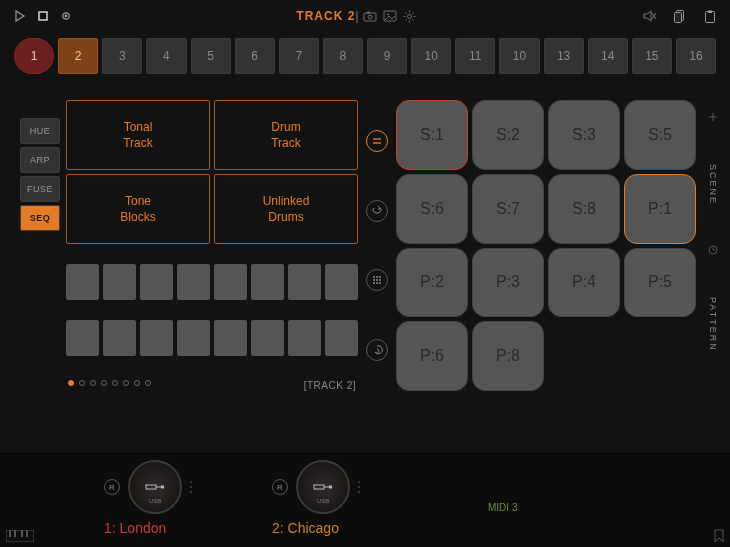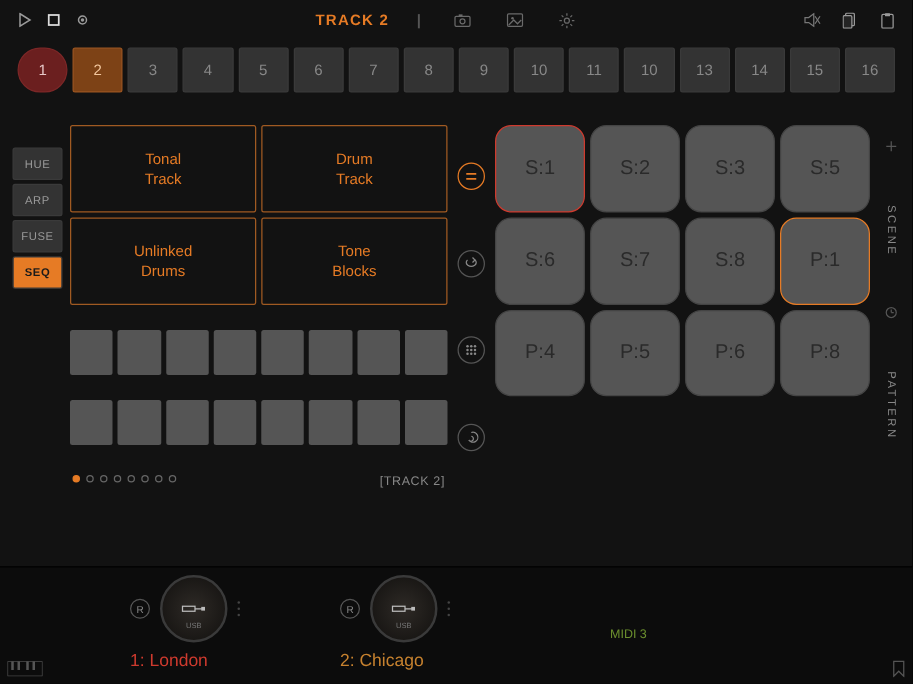--- a/index.html
+++ b/index.html
@@ -16,32 +16,32 @@
   --pad:#555;
 }
 *{box-sizing:border-box;font-family:"Helvetica Neue",Arial,sans-serif}
 html,body{margin:0;padding:0;background:#000;width:730px;height:547px;overflow:hidden}
 .app{width:730px;height:547px;background:var(--bg);position:relative;color:#9a9a9a;font-size:11px}
 
 
 .topbar{height:32px;display:flex;align-items:center;padding:0 10px;gap:8px}
 .tb-left{display:flex;gap:3px;align-items:center}
 .icon-btn{width:20px;height:20px;display:flex;align-items:center;justify-content:center;color:#9a9a9a;cursor:pointer}
-.title-zone{flex:1;display:flex;justify-content:center;align-items:center;gap:22px;color:var(--accent);font-weight:600;letter-spacing:1px;font-size:12px}
+.title-zone{flex:1;display:flex;justify-content:center;align-items:center;gap:0;color:var(--accent);font-weight:600;letter-spacing:1px;font-size:12px}
 .title-sep{color:#555}
 .tb-right{display:flex;gap:10px;align-items:center}
 
 
 .strip{height:48px;display:flex;align-items:center;padding:0 14px;gap:4px}
 .step{flex:1;height:36px;background:var(--panel2);border:1px solid #3a3a3a;color:#888;display:flex;align-items:center;justify-content:center;font-size:12px;cursor:pointer;border-radius:2px}
 .step.active1{background:var(--red);color:#e6c7c7;border-radius:20px;border-color:#7c2727}
 .step.active2{background:#7d4216;color:#f3c79e;border-color:#9a5420}
 
 
-.body{display:flex;padding:20px 6px 10px 10px;gap:6px}
+.body{display:flex;padding:20px 6px 10px 20px;gap:6px}
 .left-rail{width:40px;display:flex;flex-direction:column;gap:3px;padding-top:18px}
 .rail-btn{height:26px;background:var(--panel2);color:#999;display:flex;align-items:center;justify-content:center;font-size:9px;letter-spacing:.5px;border:1px solid #3a3a3a;cursor:pointer;border-radius:2px}
 .rail-btn.on{background:var(--accent);color:#1a1a1a;font-weight:600}
 
 .left-main{flex:1;display:flex;flex-direction:column;gap:20px}
 .track-grid{display:grid;grid-template-columns:1fr 1fr;gap:4px}
 .track-cell{height:70px;border:1px solid var(--accent-dim);display:flex;flex-direction:column;align-items:center;justify-content:center;gap:2px;color:var(--accent);font-size:12px;line-height:1.2;cursor:pointer;border-radius:2px}
 .pad-rows{display:grid;grid-template-columns:repeat(8,1fr);gap:4px}
 .pad{height:36px;background:var(--pad);border-radius:2px}
 .page-row{display:flex;align-items:flex-start;justify-content:space-between;padding:4px 2px 0}
@@ -194,26 +194,26 @@
       <div class="track-grid" id="track-grid">
           <div class="track-cell">
             <span>Tonal</span>
             <span>Track</span>
           </div>
           <div class="track-cell">
             <span>Drum</span>
             <span>Track</span>
           </div>
           <div class="track-cell">
+            <span>Tone</span>
+            <span>Blocks</span>
+          </div>
+          <div class="track-cell">
             <span>Unlinked</span>
             <span>Drums</span>
-          </div>
-          <div class="track-cell">
-            <span>Tone</span>
-            <span>Blocks</span>
           </div>
         </div>
       <div class="pad-rows" id="pad-row-1">
           <div class="pad"></div>
           <div class="pad"></div>
           <div class="pad"></div>
           <div class="pad"></div>
           <div class="pad"></div>
           <div class="pad"></div>
           <div class="pad"></div>
@@ -281,20 +281,22 @@
 
     <div class="right-main" id="sp-grid">
         <div class="sp sel-red">S:1</div>
         <div class="sp">S:2</div>
         <div class="sp">S:3</div>
         <div class="sp">S:5</div>
         <div class="sp">S:6</div>
         <div class="sp">S:7</div>
         <div class="sp">S:8</div>
         <div class="sp sel-amber">P:1</div>
+        <div class="sp">P:2</div>
+        <div class="sp">P:3</div>
         <div class="sp">P:4</div>
         <div class="sp">P:5</div>
         <div class="sp">P:6</div>
         <div class="sp">P:8</div>
       </div>
 
     <div class="right-rail">
       <div class="mini-icn">
         <svg width="10" height="10" viewBox="0 0 10 10">
             <line x1="5" y1="1" x2="5" y2="9" stroke="currentColor"></line>

